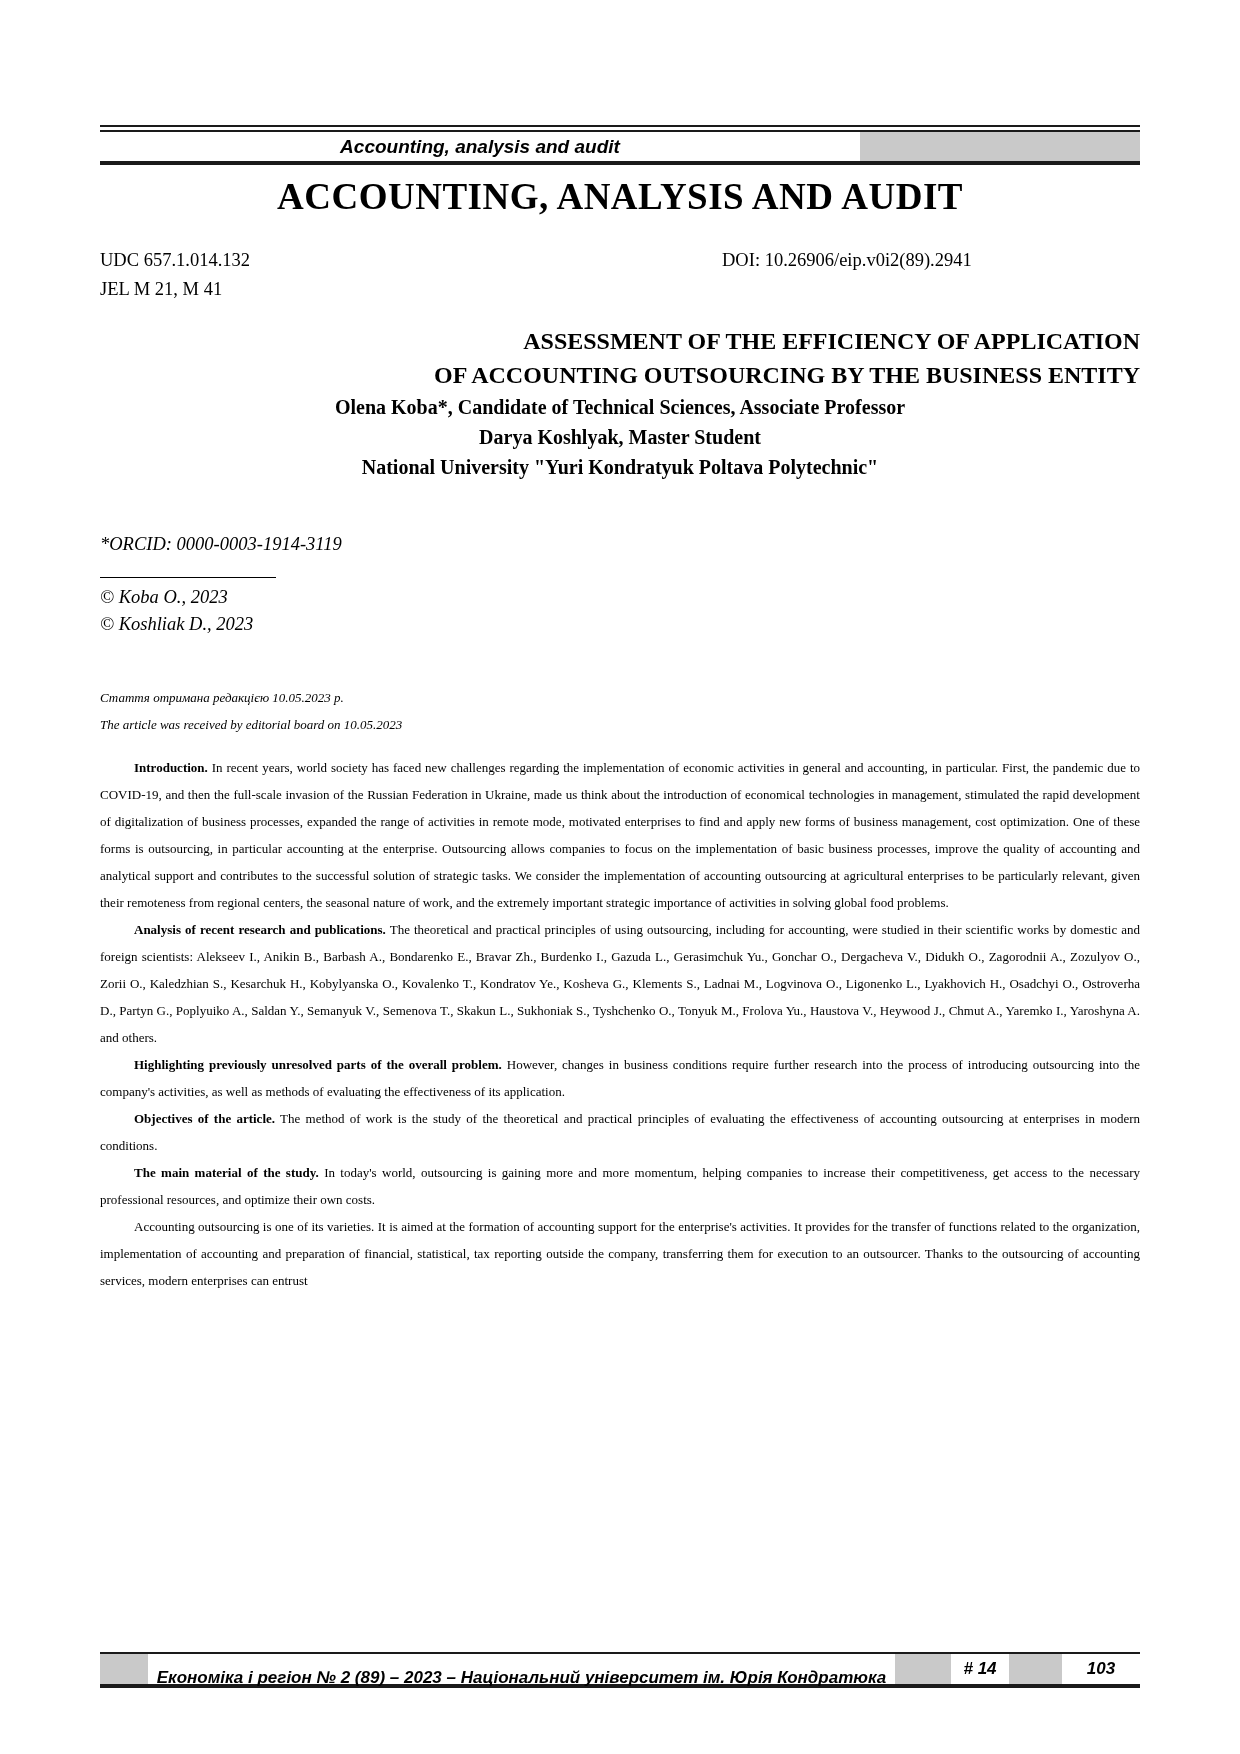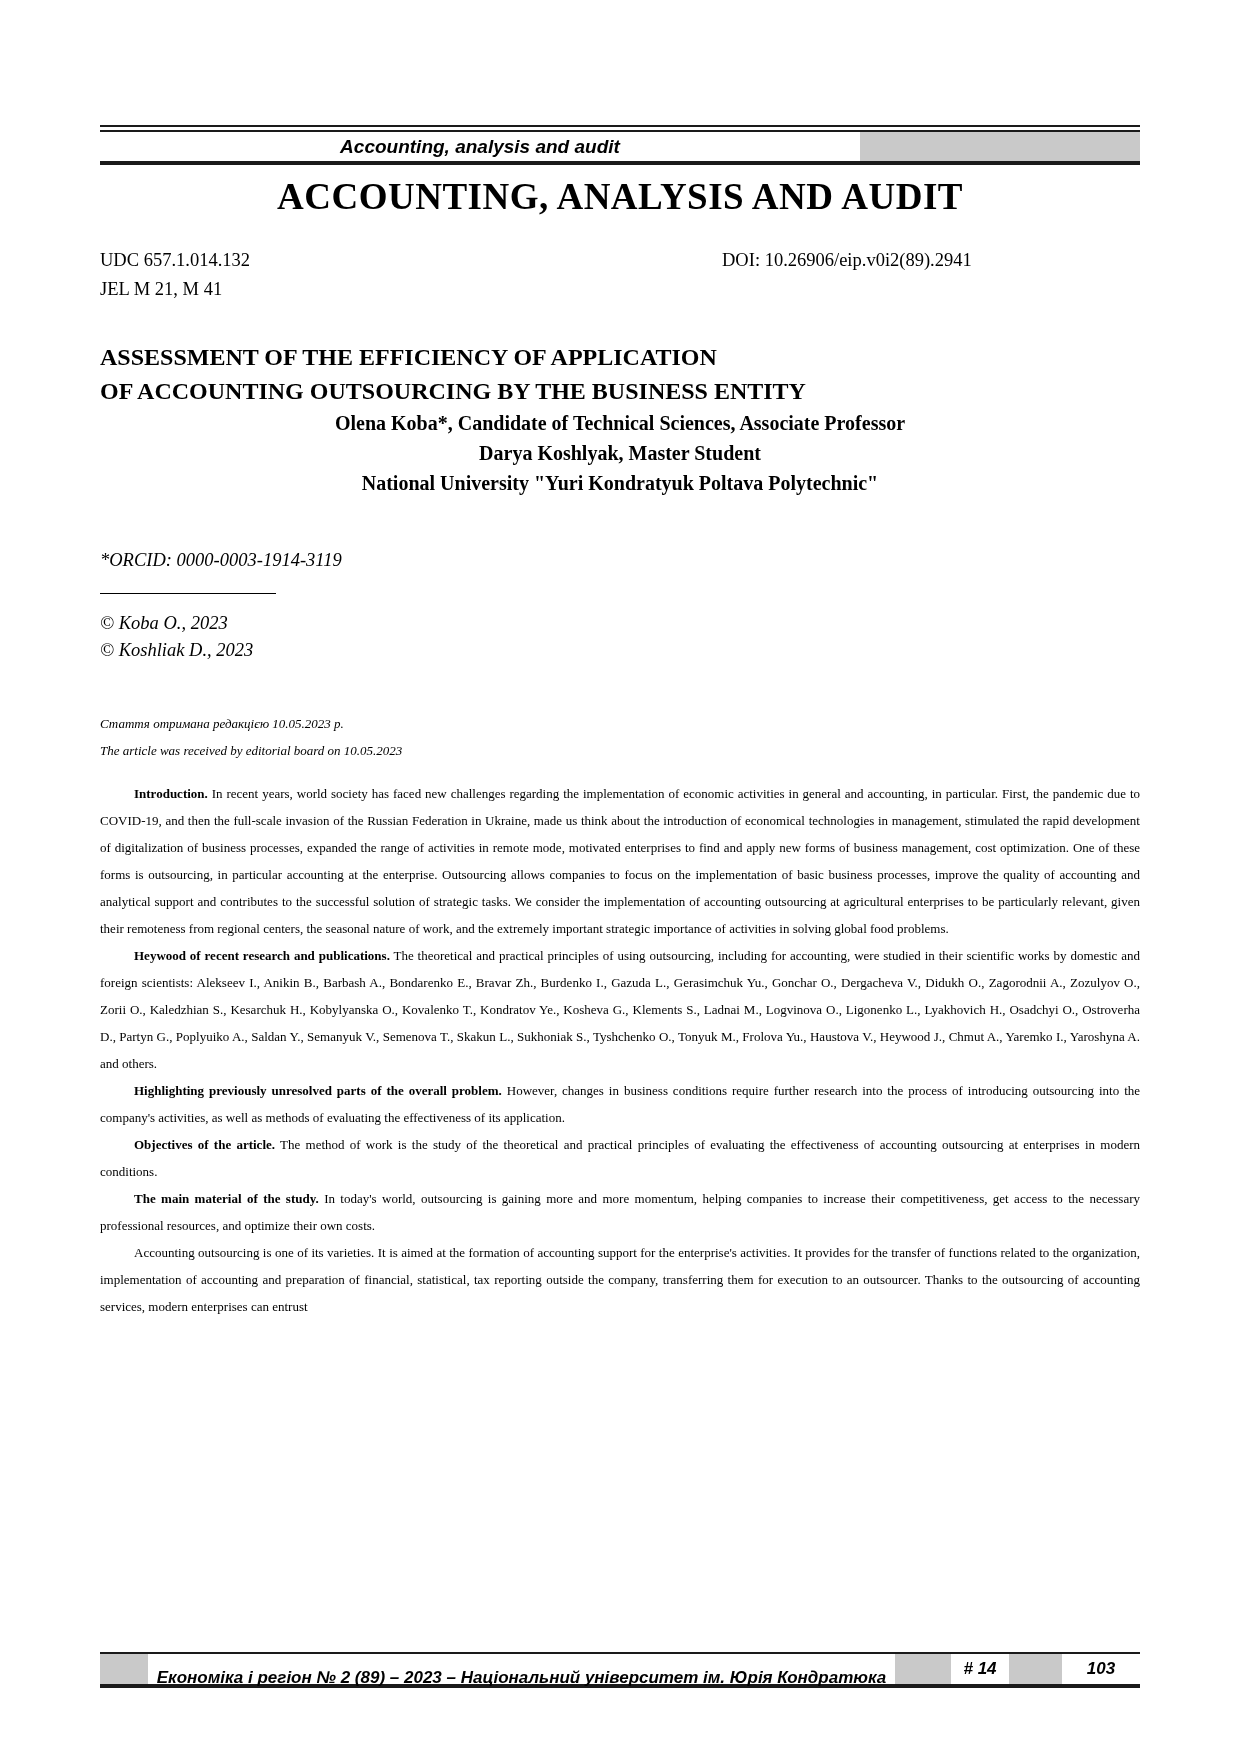--- a/index.html
+++ b/index.html
@@ -37,36 +37,36 @@
     margin-top: 10px;
     text-align: center;
     font-size: 37px;
     font-weight: bold;
     letter-spacing: 0.5px;
   }
   .meta-row { position: relative; margin-top: 28px; font-size: 18.5px; line-height: 29px; }
   .meta-doi { position: absolute; left: 622px; top: 0; }
 
   .article-title {
-    margin-top: 36px;
-    text-align: left;
+    margin-top: 20px;
+    text-align: right;
     font-size: 24px;
     font-weight: bold;
     line-height: 34px;
   }
   .authors {
     text-align: center;
     font-size: 20px;
     font-weight: bold;
     line-height: 30px;
   }
 
   .orcid { margin-top: 52px; font-style: italic; font-size: 18.5px; }
   .sep-line { margin-top: 22px; width: 176px; border-top: 1.5px solid #000; }
-  .copyright { margin-top: 16px; font-style: italic; font-size: 18.5px; line-height: 27px; }
+  .copyright { margin-top: 6px; font-style: italic; font-size: 18.5px; line-height: 27px; }
   .received { margin-top: 46px; font-style: italic; font-size: 13px; line-height: 27px; }
 
   
   .body-text { margin-top: 16px; font-size: 13px; line-height: 27px; text-align: justify; }
   .body-p { text-indent: 34px; }
   .body-p b { font-weight: bold; }
 
   
   .footer { position: absolute; left: 100px; width: 1040px; top: 1652px; }
   .footer-band {
@@ -135,21 +135,21 @@
       <div>Стаття отримана редакцією 10.05.2023 р.</div>
       <div>The article was received by editorial board on 10.05.2023</div>
     </div>
 
     <div class="body-text">
       <p class="body-p">
         <b>Introduction.</b>
         <span>In recent years, world society has faced new challenges regarding the implementation of economic activities in general and accounting, in particular. First, the pandemic due to COVID-19, and then the full-scale invasion of the Russian Federation in Ukraine, made us think about the introduction of economical technologies in management, stimulated the rapid development of digitalization of business processes, expanded the range of activities in remote mode, motivated enterprises to find and apply new forms of business management, cost optimization. One of these forms is outsourcing, in particular accounting at the enterprise. Outsourcing allows companies to focus on the implementation of basic business processes, improve the quality of accounting and analytical support and contributes to the successful solution of strategic tasks. We consider the implementation of accounting outsourcing at agricultural enterprises to be particularly relevant, given their remoteness from regional centers, the seasonal nature of work, and the extremely important strategic importance of activities in solving global food problems.</span>
       </p>
       <p class="body-p">
-        <b>Heywood of recent research and publications.</b>
+        <b>Analysis of recent research and publications.</b>
         <span>The theoretical and practical principles of using outsourcing, including for accounting, were studied in their scientific works by domestic and foreign scientists: Alekseev I., Anikin B., Barbash A., Bondarenko E., Bravar Zh., Burdenko I., Gazuda L., Gerasimchuk Yu., Gonchar O., Dergacheva V., Didukh O., Zagorodnii A., Zozulyov O., Zorii O., Kaledzhian S., Kesarchuk H., Kobylyanska O., Kovalenko T., Kondratov Ye., Kosheva G., Klements S., Ladnai M., Logvinova O., Ligonenko L., Lyakhovich H., Osadchyi O., Ostroverha D., Partyn G., Poplyuiko A., Saldan Y., Semanyuk V., Semenova T., Skakun L., Sukhoniak S., Tyshchenko O., Tonyuk M., Frolova Yu., Haustova V., Heywood J., Chmut A., Yaremko I., Yaroshyna A. and others.</span>
       </p>
       <p class="body-p">
         <b>Highlighting previously unresolved parts of the overall problem.</b>
         <span>However, changes in business conditions require further research into the process of introducing outsourcing into the company's activities, as well as methods of evaluating the effectiveness of its application.</span>
       </p>
       <p class="body-p">
         <b>Objectives of the article.</b>
         <span>The method of work is the study of the theoretical and practical principles of evaluating the effectiveness of accounting outsourcing at enterprises in modern conditions.</span>
       </p>

